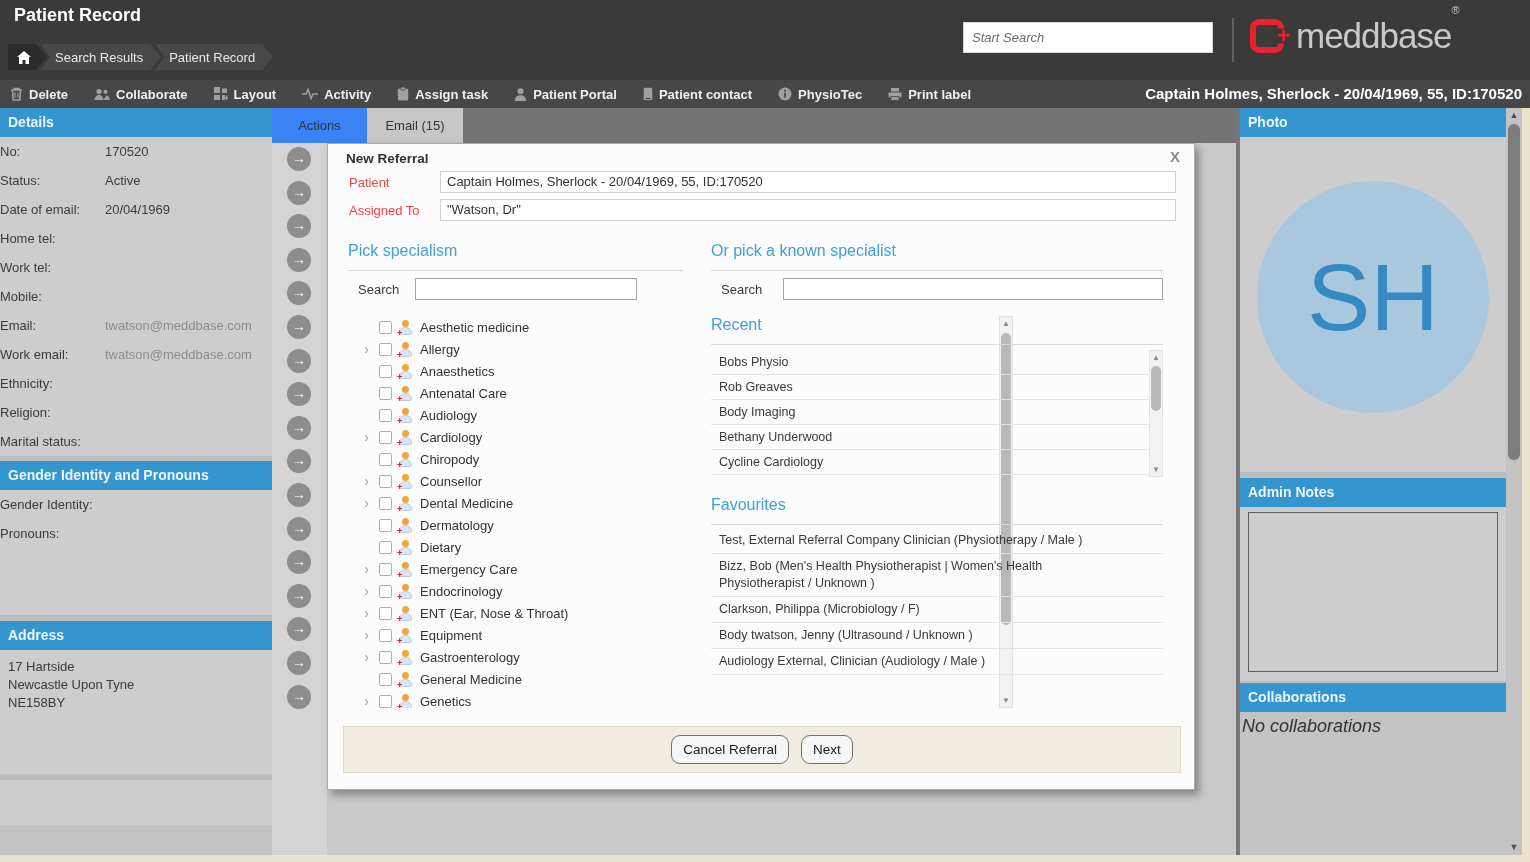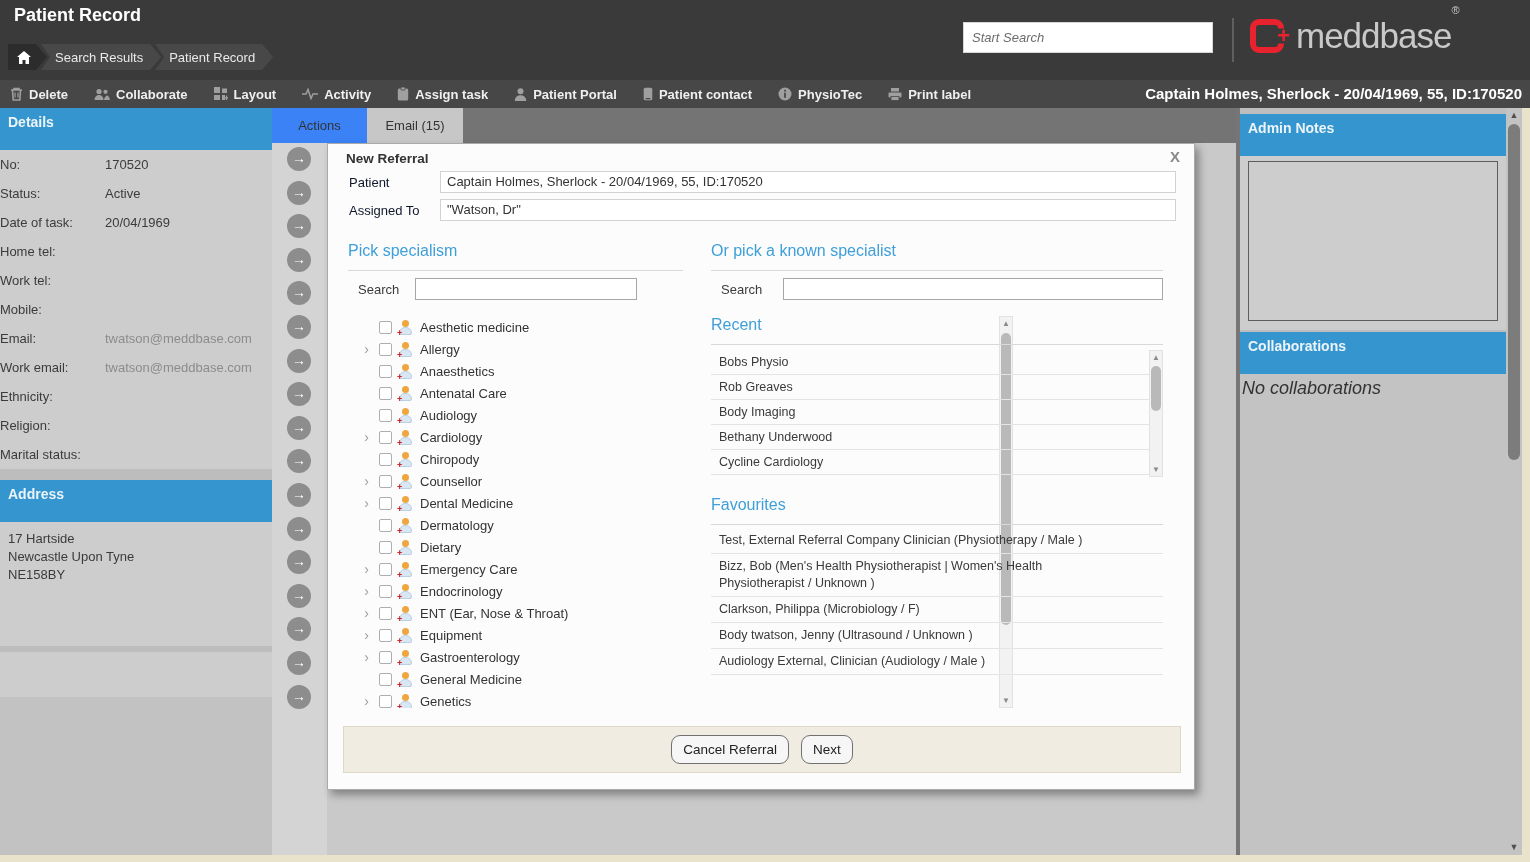--- a/index.html
+++ b/index.html
@@ -31,21 +31,21 @@
   .toolbar { position:absolute; left:0; top:80px; width:1530px; height:28px; background:#474747;
              display:flex; align-items:center; padding-left:10px; }
   .tb-item { display:flex; align-items:center; margin-right:26px; cursor:default; }
   .tb-item svg { margin-right:6px; }
   .tb-label { color:#efefef; font-size:13px; font-weight:700; }
   .patient-summary { position:absolute; right:8px; top:0; height:28px; line-height:28px; color:#fff;
                      font-size:15px; font-weight:700; }
 
   
   .left-sidebar { position:absolute; left:0; top:108px; width:272px; height:747px; background:#c2c2c2; }
-  .panel-header { height:42px; background:#3596cf; color:#ecf4fa; font-size:14px; font-weight:700;
+  .panel-header { height:29px; background:#3596cf; color:#ecf4fa; font-size:14px; font-weight:700;
                   line-height:29px; padding-left:8px; }
   .panel-body { background:#cdcdcd; }
   .d-row { height:29px; display:flex; align-items:center; font-size:13px; color:#3b3b3b; }
   .d-label { width:105px; flex:none; }
   .d-value { color:#3b3b3b; }
   .d-value.muted { color:#8c8c8c; }
   .addr-line { font-size:13px; color:#3b3b3b; padding-left:8px; line-height:18px; }
   .section-gap { background:#bdbdbd; }
 
   
@@ -57,21 +57,21 @@
   .arrow-strip { position:absolute; left:272px; top:143px; width:55px; height:712px; background:#d4d4d4; }
   .arrow-btn { position:absolute; left:15px; width:24px; height:24px; border-radius:50%; background:#8d8d8d;
                color:#fff; text-align:center; line-height:23px; font-size:14px; font-weight:700; cursor:pointer; }
   .right-divider { position:absolute; left:1236px; top:108px; width:4px; height:747px; background:#767676; }
 
   
   .modal { position:absolute; left:327px; top:143px; width:868px; height:647px; background:#fcfcfc;
            border:1px solid #aaa; box-shadow:4px 5px 8px rgba(0,0,0,0.35); }
   .modal-title { position:absolute; left:18px; top:7px; font-size:13.5px; font-weight:700; color:#333; }
   .modal-close { position:absolute; right:14px; top:4px; font-size:15px; font-weight:700; color:#8a8a8a; cursor:pointer; }
-  .fld-label { position:absolute; font-size:13px; color:#0f172a; }
+  .fld-label { position:absolute; font-size:13px; color:#ef4444; }
   .fld-input { position:absolute; height:22px; width:736px; left:112px; background:#fff; border:1px solid #d2d2d2;
                font-size:13px; color:#333; line-height:20px; padding:0 6px; white-space:nowrap; overflow:hidden; }
   .col-heading { position:absolute; font-size:16px; color:#3e9fd9; }
   .hr { position:absolute; height:1px; background:#d9d9d9; }
   .search-label { position:absolute; font-size:13px; color:#3b3b3b; }
   .mini-search { position:absolute; height:22px; background:#fff; border:1px solid #a6a6a6; font-size:13px; padding:0 5px; color:#333; }
 
   
   .tree { position:absolute; left:20px; top:172px; width:338px; height:392px; overflow:hidden; }
   .spec-row { height:22px; display:flex; align-items:center; }
@@ -224,21 +224,21 @@
     <div class="panel-body" id="details-rows">
         <div class="d-row">
           <span class="d-label">No:</span>
           <span class="d-value">170520</span>
         </div>
         <div class="d-row">
           <span class="d-label">Status:</span>
           <span class="d-value">Active</span>
         </div>
         <div class="d-row">
-          <span class="d-label">Date of task:</span>
+          <span class="d-label">Date of email:</span>
           <span class="d-value">20/04/1969</span>
         </div>
         <div class="d-row">
           <span class="d-label">Home tel:</span>
           <span class="d-value"></span>
         </div>
         <div class="d-row">
           <span class="d-label">Work tel:</span>
           <span class="d-value"></span>
         </div>
@@ -262,20 +262,33 @@
           <span class="d-label">Religion:</span>
           <span class="d-value"></span>
         </div>
         <div class="d-row">
           <span class="d-label">Marital status:</span>
           <span class="d-value"></span>
         </div>
       </div>
   </div>
   <div class="section-gap" style="height:5px"></div>
+  <div>
+    <div class="panel-header">Gender Identity and Pronouns</div>
+    <div class="panel-body" id="gender-rows" style="height:125px">
+        <div class="d-row">
+          <span class="d-label">Gender Identity:</span>
+          <span class="d-value"></span>
+        </div>
+        <div class="d-row">
+          <span class="d-label">Pronouns:</span>
+          <span class="d-value"></span>
+        </div>
+      </div>
+  </div>
   <div class="section-gap" style="height:6px"></div>
   <div>
     <div class="panel-header">Address</div>
     <div class="panel-body" id="address-lines" style="height:124px; padding-top:8px">
         <div class="addr-line">17 Hartside</div>
         <div class="addr-line">Newcastle Upon Tyne</div>
         <div class="addr-line">NE158BY</div>
       </div>
   </div>
   <div class="section-gap" style="height:6px"></div>
@@ -541,20 +554,28 @@
       <div class="list-row">Audiology External, Clinician (Audiology / Male )</div>
     </div>
 
   <div class="modal-footer">
     <button class="btn">Cancel Referral</button>
     <button class="btn">Next</button>
   </div>
 </div>
 
 <div class="right-sidebar">
+  <div class="rs-section">
+    <div class="panel-header">Photo</div>
+    <div class="panel-body photo-body">
+      <div class="avatar">
+        <div class="avatar-text">SH</div>
+      </div>
+    </div>
+  </div>
   <div class="section-gap" style="height:6px; width:266px"></div>
   <div class="rs-section">
     <div class="panel-header">Admin Notes</div>
     <div class="panel-body admin-body">
       <div class="notes-box"></div>
     </div>
   </div>
   <div class="section-gap" style="height:2px; width:266px"></div>
   <div class="rs-section">
     <div class="panel-header">Collaborations</div>

